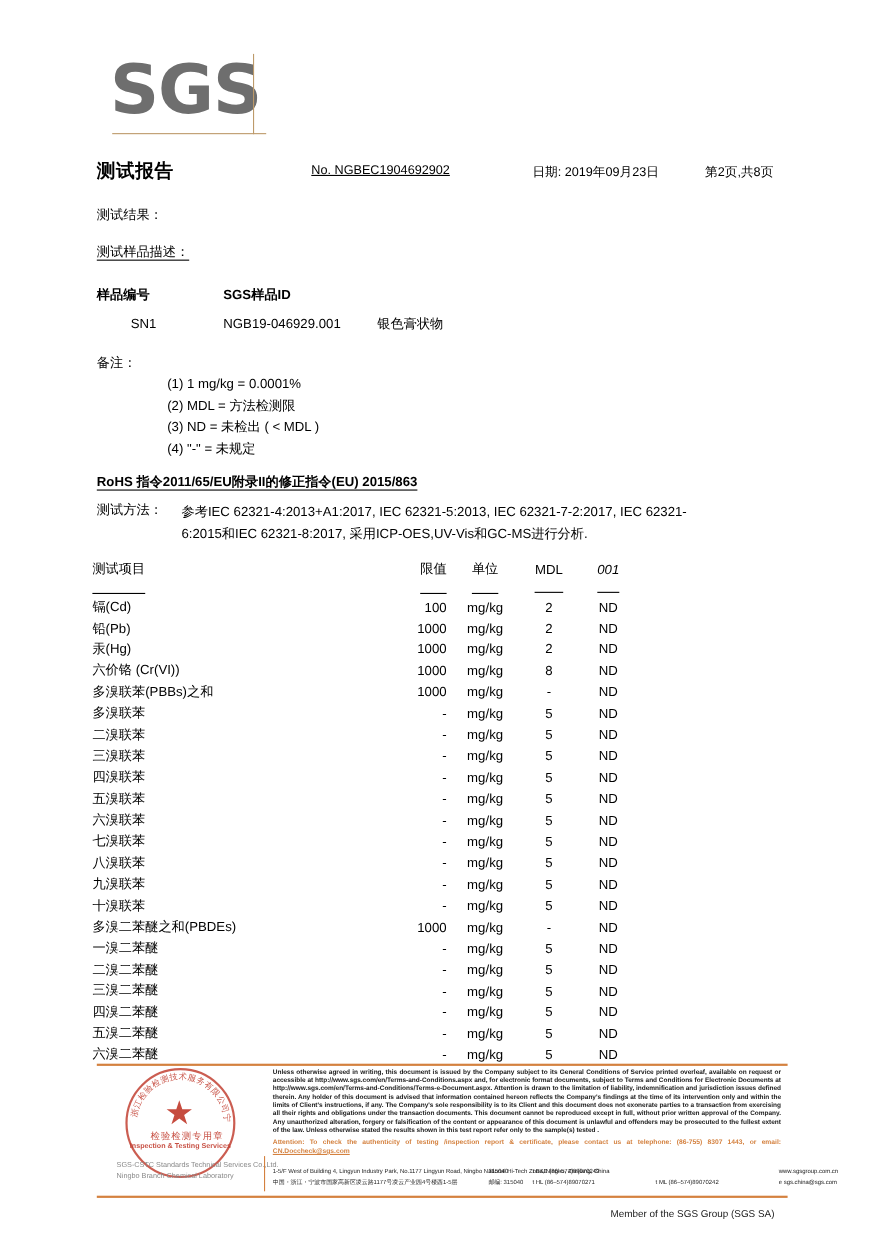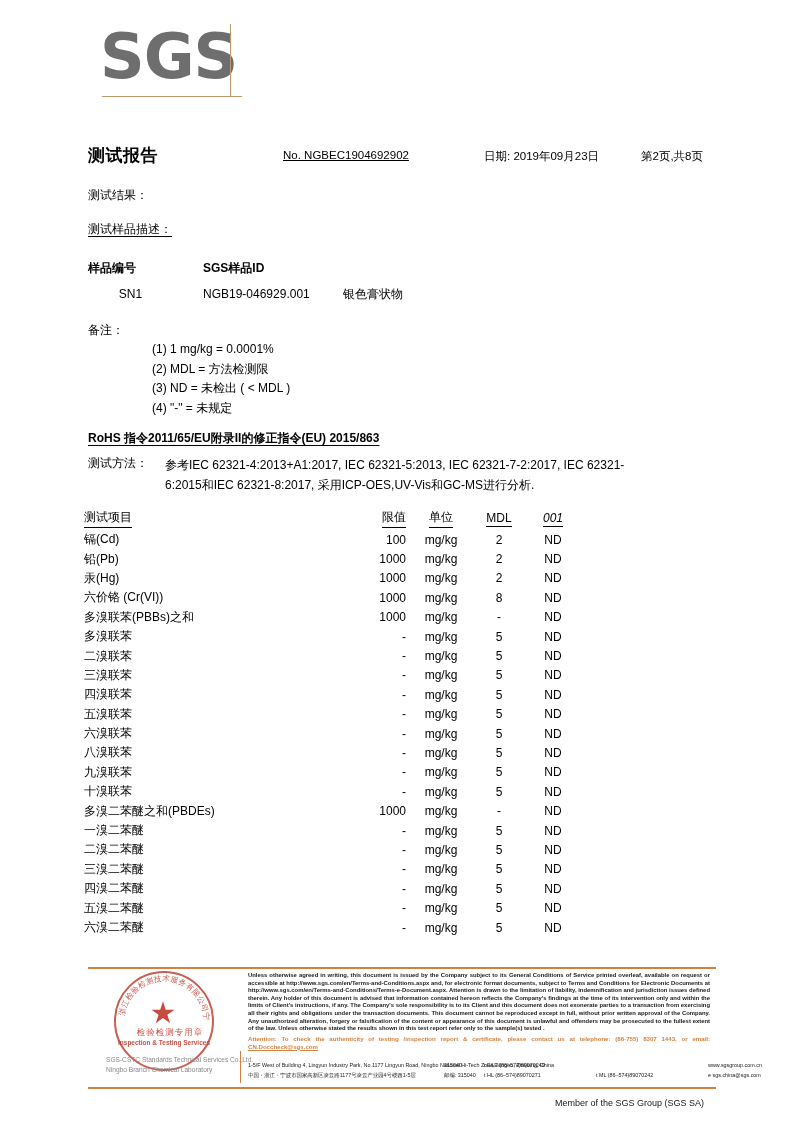--- a/index.html
+++ b/index.html
@@ -11,21 +11,21 @@
     font-family: "Liberation Sans", "DejaVu Sans", sans-serif;
     color: #000;
     position: relative;
     overflow: hidden;
   }
 
   
   .logo-area {
     position: absolute;
     left: 100px;
-    top: 24px;
+    top: 49px;
     width: 300px;
     height: 92px;
   }
   .logo-text {
     position: absolute;
     left: 0px;
     top: 2px;
     font-family: "DejaVu Sans", sans-serif;
     font-size: 62px;
     font-weight: bold;
@@ -167,21 +167,21 @@
     height: 19.4px;
     vertical-align: middle;
     font-weight: normal;
   }
   .res-tbl thead th {
     padding-bottom: 2px;
   }
   .res-tbl .th-inner {
     display: inline-block;
     border-bottom: 1px solid #000;
-    padding-bottom: 1px;
+    padding-bottom: 13px;
   }
   .res-tbl .col-item   { width: 268px; text-align: left; padding-left: 14px; }
   .res-tbl .col-limit  { width: 72px;  text-align: right; padding-right: 10px; }
   .res-tbl .col-unit   { width: 62px;  text-align: center; }
   .res-tbl .col-mdl    { width: 54px;  text-align: center; }
   .res-tbl .col-res    { width: 54px;  text-align: center; }
   .res-tbl thead .col-item { text-align: left; padding-left: 14px; }
   .res-tbl thead .col-limit { text-align: right; padding-right: 4px; }
   .res-tbl td.col-limit { padding-right: 4px; }
   .res-tbl .italic-u { font-style: italic; }
@@ -438,20 +438,27 @@
       </tr>
       <tr>
         <td class="col-item">五溴联苯</td>
         <td class="col-limit">-</td>
         <td class="col-unit">mg/kg</td>
         <td class="col-mdl">5</td>
         <td class="col-res">ND</td>
       </tr>
       <tr>
         <td class="col-item">六溴联苯</td>
+        <td class="col-limit">-</td>
+        <td class="col-unit">mg/kg</td>
+        <td class="col-mdl">5</td>
+        <td class="col-res">ND</td>
+      </tr>
+      <tr>
+        <td class="col-item">七溴联苯</td>
         <td class="col-limit">-</td>
         <td class="col-unit">mg/kg</td>
         <td class="col-mdl">5</td>
         <td class="col-res">ND</td>
       </tr>
       <tr>
         <td class="col-item">八溴联苯</td>
         <td class="col-limit">-</td>
         <td class="col-unit">mg/kg</td>
         <td class="col-mdl">5</td>

